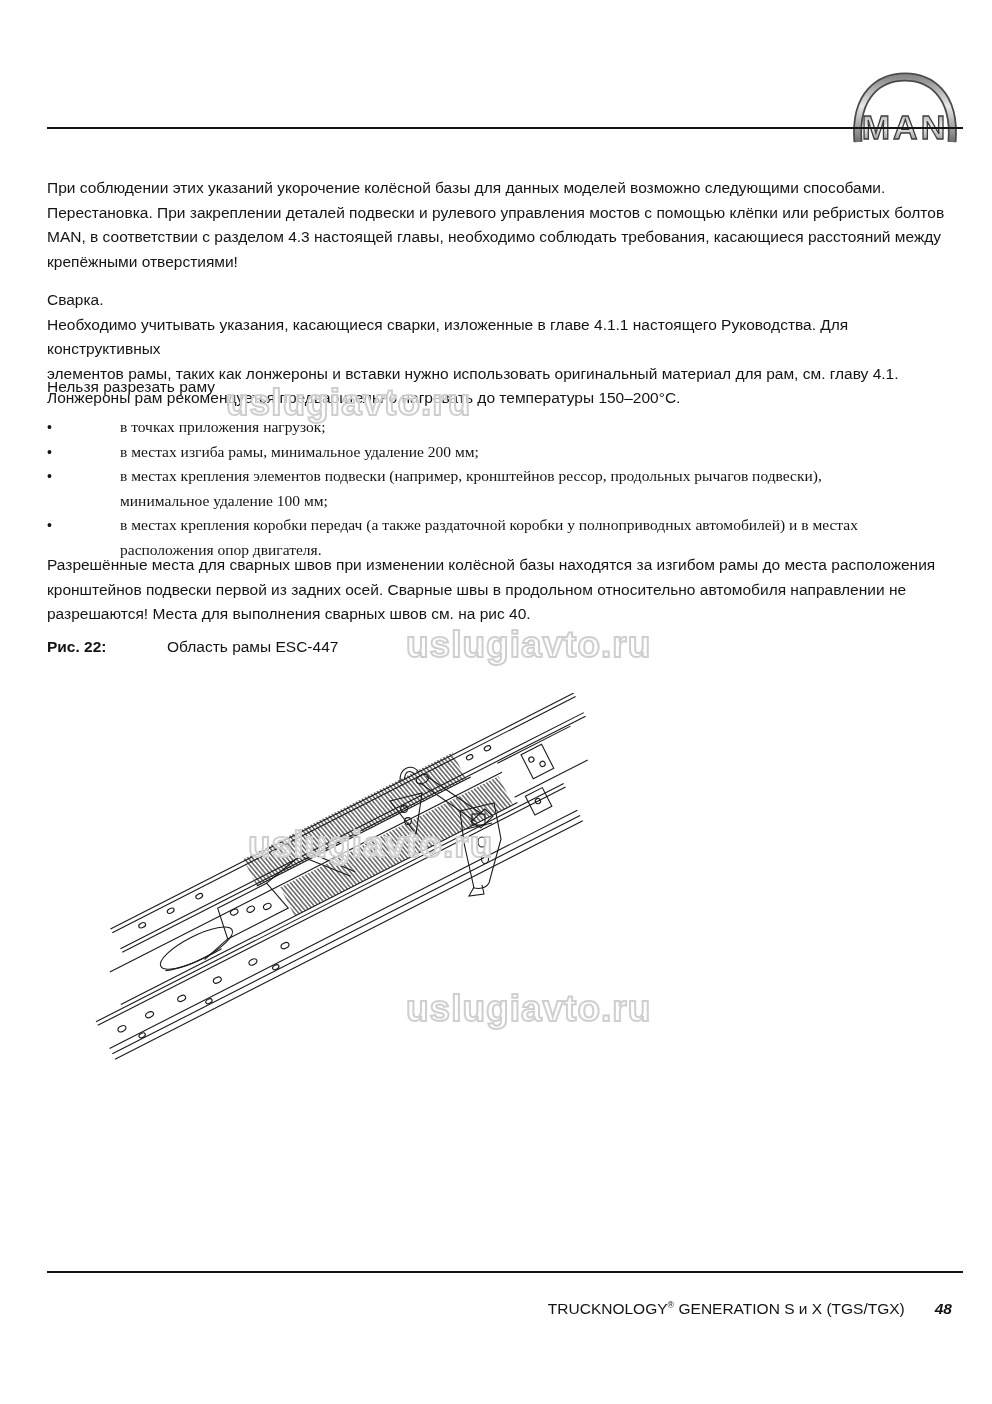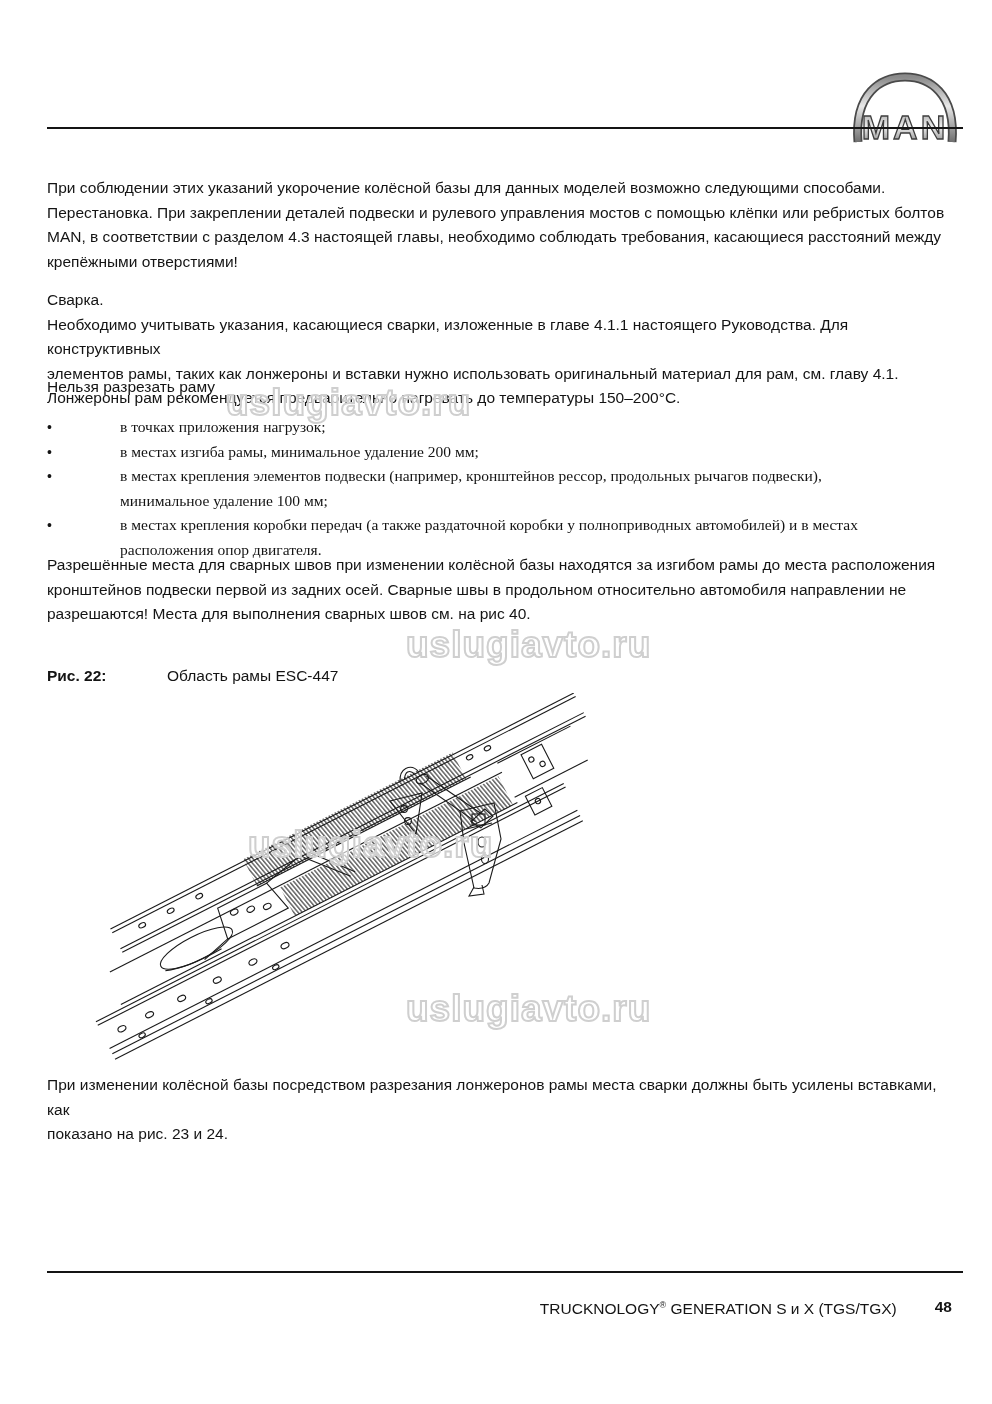--- a/index.html
+++ b/index.html
@@ -21,23 +21,23 @@
   .bullet-text{white-space:pre-line;flex:1;font-family:Liberation Serif, serif;}
   .caption-row{display:flex;}
   .caption-label{width:120px;flex:none;font-weight:700;}
   .wm{
     position:absolute;z-index:6;
     font-weight:700;font-size:37px;letter-spacing:1px;line-height:1;
     color:rgba(255,255,255,0.65);
     -webkit-text-stroke:2px #cfcfcf;
     pointer-events:none;
   }
-  .footer-row{display:flex;justify-content:flex-end;align-items:center;}
+  .footer-row{display:flex;justify-content:flex-end;align-items:flex-end;}
   .footer-title sup{font-size:9px;}
-  .footer-page{font-weight:700;margin-left:38px;}
+  .footer-page{font-weight:700;margin-left:30px;font-style:italic;}
   svg{display:block;}
 </style>
 </head>
 <body>
 
 <div class="page">
 
   <div class="abs" style="left:845px;top:71px;width:120px;height:74px;">
     <svg width="120" height="74" viewBox="0 0 120 74">
       <defs>
@@ -90,21 +90,21 @@
       <span class="bullet-marker">•</span>
       <span class="bullet-text">в местах крепления коробки передач (а также раздаточной коробки у полноприводных автомобилей) и в местах
 расположения опор двигателя.</span>
     </div>
   </div>
 
   <div class="abs col para" style="top:553px;">Разрешённые места для сварных швов при изменении колёсной базы находятся за изгибом рамы до места расположения
 кронштейнов подвески первой из задних осей. Сварные швы в продольном относительно автомобиля направлении не
 разрешаются! Места для выполнения сварных швов см. на рис 40.</div>
 
-  <div class="abs col caption-row" style="top:664px;">
+  <div class="abs col caption-row" style="top:635px;">
     <span class="caption-label">Рис. 22:</span>
     <span class="caption-text">Область рамы ESC-447</span>
   </div>
 
   <div class="abs" style="left:60px;top:693px;width:535px;height:372px;">
     <svg width="535" height="372" viewBox="0 0 535 372" fill="none" stroke="#1a1a1a" stroke-width="1.1">
       <defs>
         <pattern id="hatch" width="3.3" height="12" patternUnits="userSpaceOnUse" patternTransform="rotate(-13)">
           <line x1="1.6" y1="0" x2="1.6" y2="12" stroke="#161616" stroke-width="1"></line>
         </pattern>
@@ -182,22 +182,20 @@
       </g>
 
       <g>
         <path d="M330,108 L362,100 L356,141 Z"></path>
         <circle cx="344" cy="116" r="3.4"></circle>
         <circle cx="348" cy="128" r="3.4"></circle>
       </g>
     </svg>
   </div>
 
-  <div class="abs col para" style="top:1073px;">При изменении колёсной базы посредством разрезания лонжеронов рамы места сварки должны быть усилены вставками, как
-показано на рис. 23 и 24.</div>
 
   <div class="wm" style="left:226px;top:384px;">uslugiavto.ru</div>
   <div class="wm" style="left:406px;top:626px;">uslugiavto.ru</div>
   <div class="wm" style="left:248px;top:826px;">uslugiavto.ru</div>
   <div class="wm" style="left:406px;top:990px;">uslugiavto.ru</div>
 
   <div class="abs rule" style="left:47px;top:1271px;width:916px;"></div>
   <div class="abs footer-row" style="left:47px;top:1293px;width:905px;">
     <span class="footer-title"><span>TRUCKNOLOGY</span><sup>®</sup><span> GENERATION S и X (TGS/TGX)</span></span>
     <span class="footer-page">48</span>

